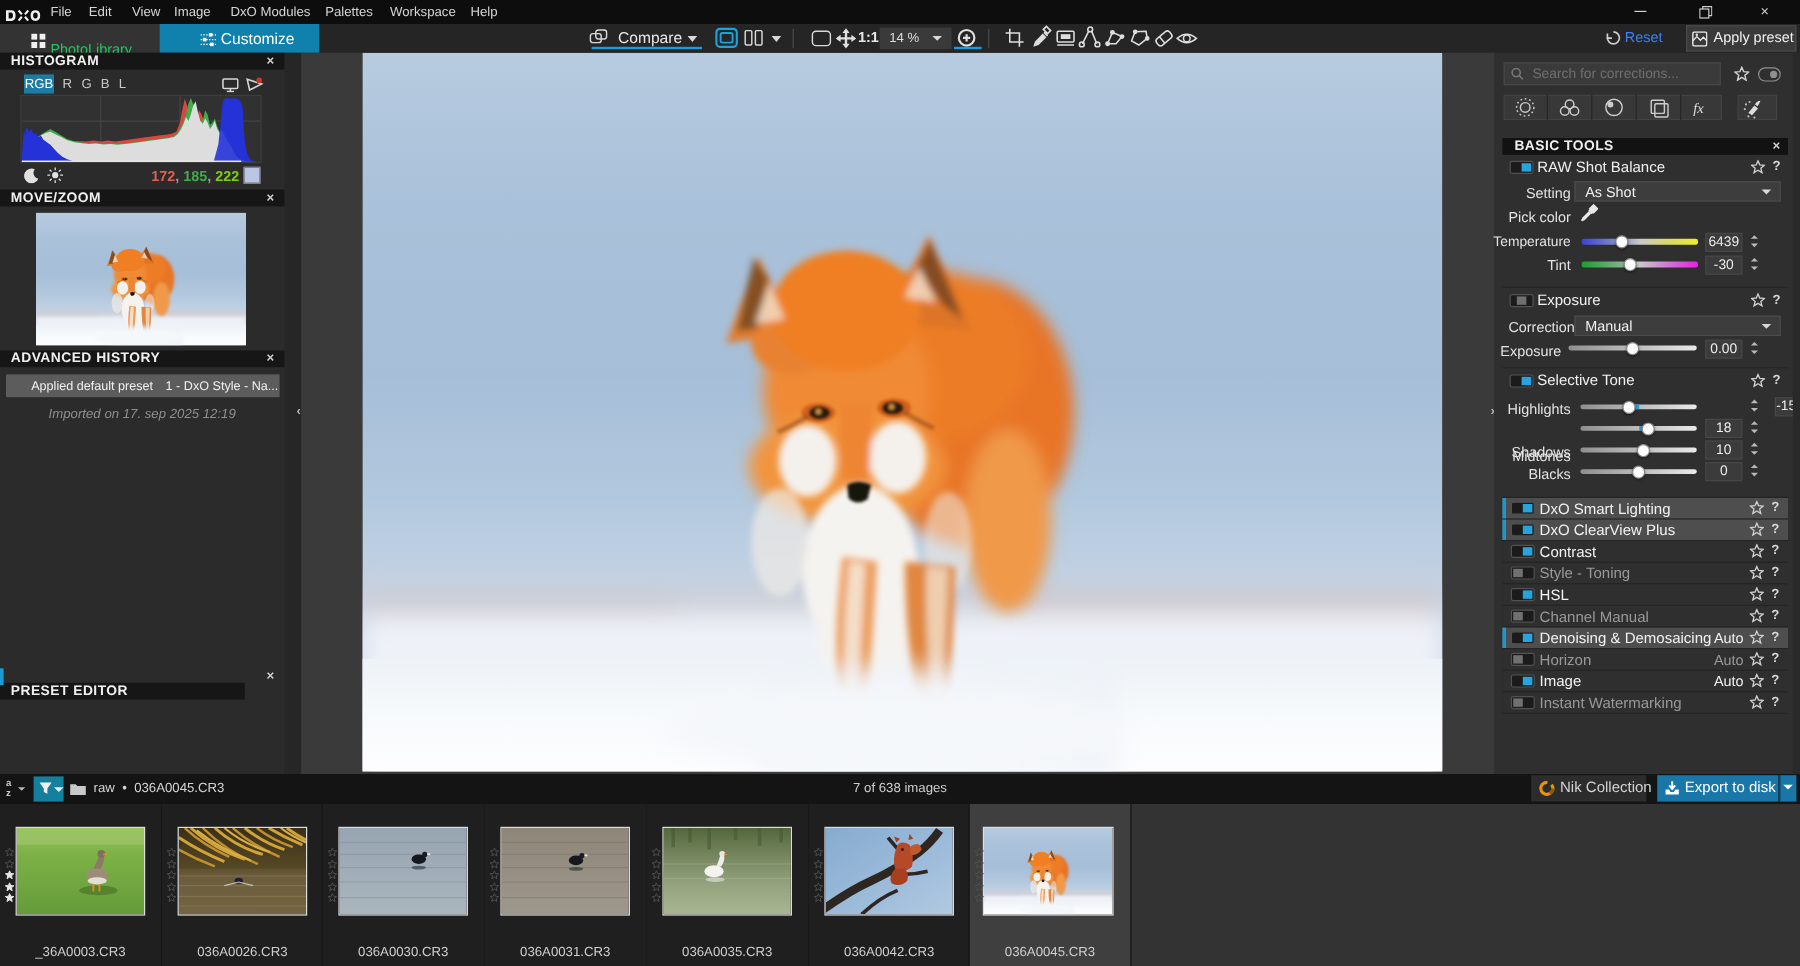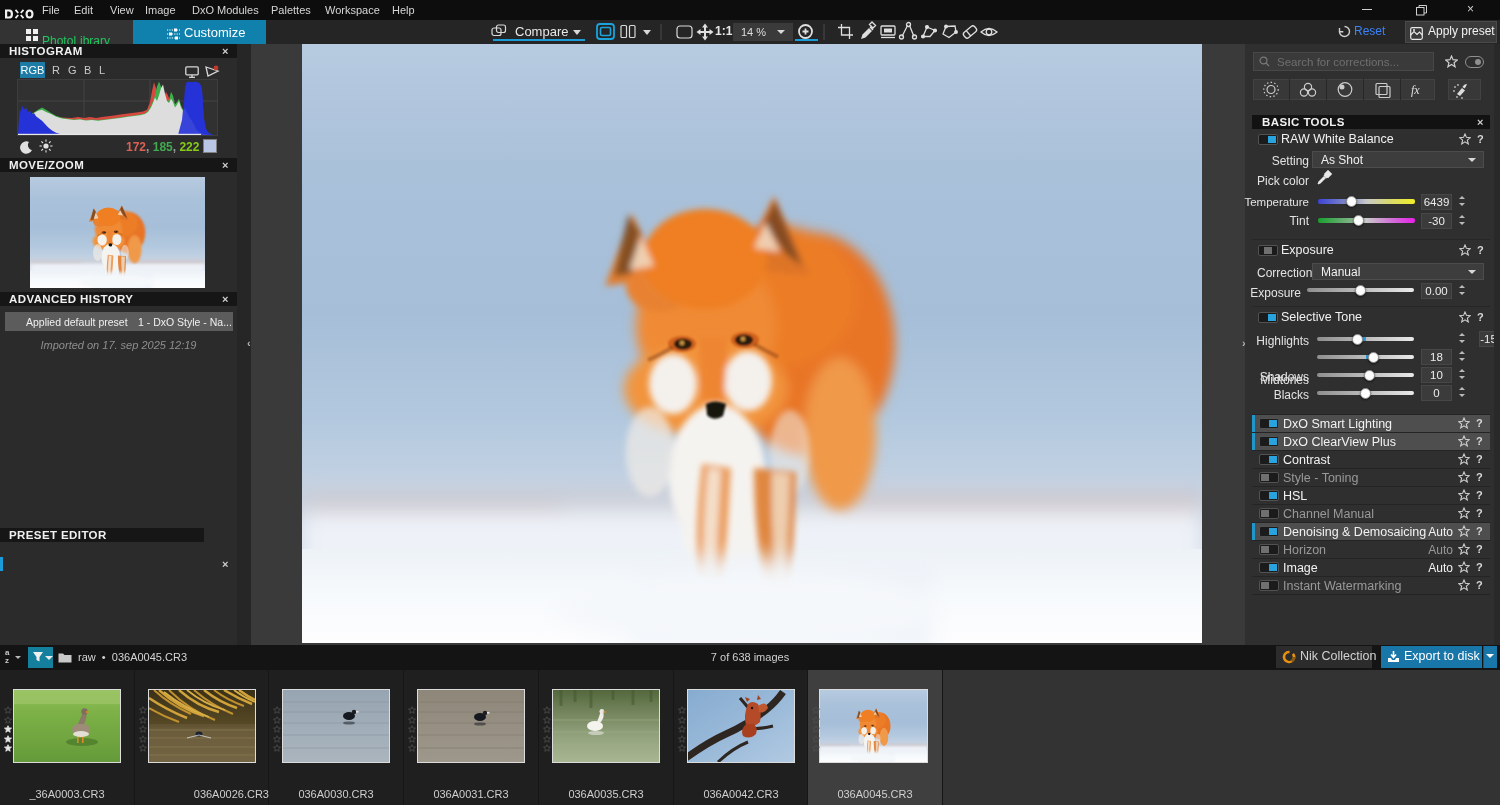--- a/index.html
+++ b/index.html
@@ -290,21 +290,21 @@
 <div class="x" style="left:222px;top:159px">×</div>
 <div class="abs" id="mz-thumb" style="left:30px;top:177px;width:175px;height:111px"><svg width="175" height="111" viewBox="0 0 900 599" preserveAspectRatio="none">
         <use href="#foxscene"></use>
       </svg></div>
 <div class="abs hdr" style="left:0;top:292px;width:237px;height:14px;padding-left:9px">ADVANCED HISTORY</div>
 <div class="x" style="left:222px;top:293px">×</div>
 <div class="abs" style="left:5px;top:312px;width:228px;height:19px;background:#5c5c5c"></div>
 <div class="abs" style="left:26px;top:316px;color:#f0f0f0;font-size:10.5px">Applied default preset</div>
 <div class="abs" style="left:138px;top:316px;color:#f0f0f0;font-size:10.5px">1 - DxO Style - Na...</div>
 <div class="abs" style="left:0px;top:339px;width:237px;text-align:center;color:#8f8f8f;font-size:11px;font-style:italic">Imported on 17. sep 2025 12:19</div>
-<div class="abs hdr" style="left:0;top:528px;width:204px;height:14px;padding-left:9px">PRESET EDITOR</div>
+<div class="abs hdr" style="left:0;top:569px;width:204px;height:14px;padding-left:9px">PRESET EDITOR</div>
 <div class="abs" style="left:0;top:557px;width:3px;height:14px;background:#1b9cd8"></div>
 <div class="x" style="left:222px;top:558px">×</div>
 
 <div class="abs" style="left:251px;top:44px;width:994px;height:601px;background:#3a3a3b"></div>
 <div class="abs" style="left:247px;top:337px;color:#b5b5b5;font-size:11px;font-weight:bold">‹</div>
 <div class="abs" style="left:1242px;top:337px;color:#b5b5b5;font-size:11px;font-weight:bold">›</div>
 <div class="abs" id="mainimg" style="left:302px;top:44px;width:900px;height:599px"><svg width="900" height="599">
         <use href="#foxscene"></use>
       </svg></div>
 
@@ -355,21 +355,21 @@
         </g>
   </g>
 </svg>
 
 <div class="abs hdr" style="left:1252px;top:115px;width:238px;height:14px;padding-left:10px;background:#121212">BASIC TOOLS</div>
 <div class="x" style="left:1477px;top:116px">×</div>
 
 <div class="tgl on" style="left:1258px;top:134px">
       <i></i>
     </div>
-<div class="rtxt" style="left:1281px;top:132px">RAW White Balance</div>
+<div class="rtxt" style="left:1281px;top:132px">RAW Shot Balance</div>
 <svg class="star" style="left:1459px;top:133px" width="12" height="12" viewBox="0 0 12 12">
       <use href="#star12"></use>
     </svg>
 <div class="qm abs" style="left:1477px;top:133px">?</div>
 <div class="rlbl" style="left:1249px;top:154px;width:60px">Setting</div>
 <div class="drop" style="left:1312px;top:151px;width:172px;height:17px;line-height:16px;padding-left:8px">As Shot</div>
 <div class="dtri" style="left:1468px;top:158px"></div>
 <div class="rlbl" style="left:1229px;top:174px;width:80px">Pick color</div>
 <svg class="abs" style="left:1316px;top:170px" width="16" height="16" viewBox="0 0 16 16">
       <path d="M2,14 L8,8 M8,5 L11,8 M9,4 L12,1 L15,4 L12,7 Z" stroke="#e8e8e8" stroke-width="1.6" fill="#e8e8e8"></path>
@@ -808,19 +808,19 @@
 <svg class="abs" style="left:812px;top:725.0px" width="8" height="8" viewBox="0 0 12 12">
       <path d="M6,1 L7.45,4.35 L11.3,4.7 L8.35,7.15 L9.3,10.9 L6,8.8 L2.7,10.9 L3.65,7.15 L0.7,4.7 L4.55,4.35 Z" fill="none" stroke="#4f4f4f" stroke-width="1.2"></path>
     </svg>
 <svg class="abs" style="left:812px;top:734.5px" width="8" height="8" viewBox="0 0 12 12">
       <path d="M6,1 L7.45,4.35 L11.3,4.7 L8.35,7.15 L9.3,10.9 L6,8.8 L2.7,10.9 L3.65,7.15 L0.7,4.7 L4.55,4.35 Z" fill="none" stroke="#4f4f4f" stroke-width="1.2"></path>
     </svg>
 <svg class="abs" style="left:812px;top:744.0px" width="8" height="8" viewBox="0 0 12 12">
       <path d="M6,1 L7.45,4.35 L11.3,4.7 L8.35,7.15 L9.3,10.9 L6,8.8 L2.7,10.9 L3.65,7.15 L0.7,4.7 L4.55,4.35 Z" fill="none" stroke="#4f4f4f" stroke-width="1.2"></path>
     </svg>
 <div class="abs" style="left:0px;top:788px;width:134px;text-align:center;color:#cfcfcf;font-size:11px">_36A0003.CR3</div>
-<div class="abs" style="left:135px;top:788px;width:134px;text-align:right;color:#cfcfcf;font-size:11px">036A0026.CR3</div>
+<div class="abs" style="left:135px;top:788px;width:134px;text-align:center;color:#cfcfcf;font-size:11px">036A0026.CR3</div>
 <div class="abs" style="left:269px;top:788px;width:134px;text-align:center;color:#cfcfcf;font-size:11px">036A0030.CR3</div>
 <div class="abs" style="left:404px;top:788px;width:134px;text-align:center;color:#cfcfcf;font-size:11px">036A0031.CR3</div>
 <div class="abs" style="left:539px;top:788px;width:134px;text-align:center;color:#cfcfcf;font-size:11px">036A0035.CR3</div>
 <div class="abs" style="left:674px;top:788px;width:134px;text-align:center;color:#cfcfcf;font-size:11px">036A0042.CR3</div>
 <div class="abs" style="left:808px;top:788px;width:134px;text-align:center;color:#cfcfcf;font-size:11px">036A0045.CR3</div>
 
 </div>
 </body></html>

